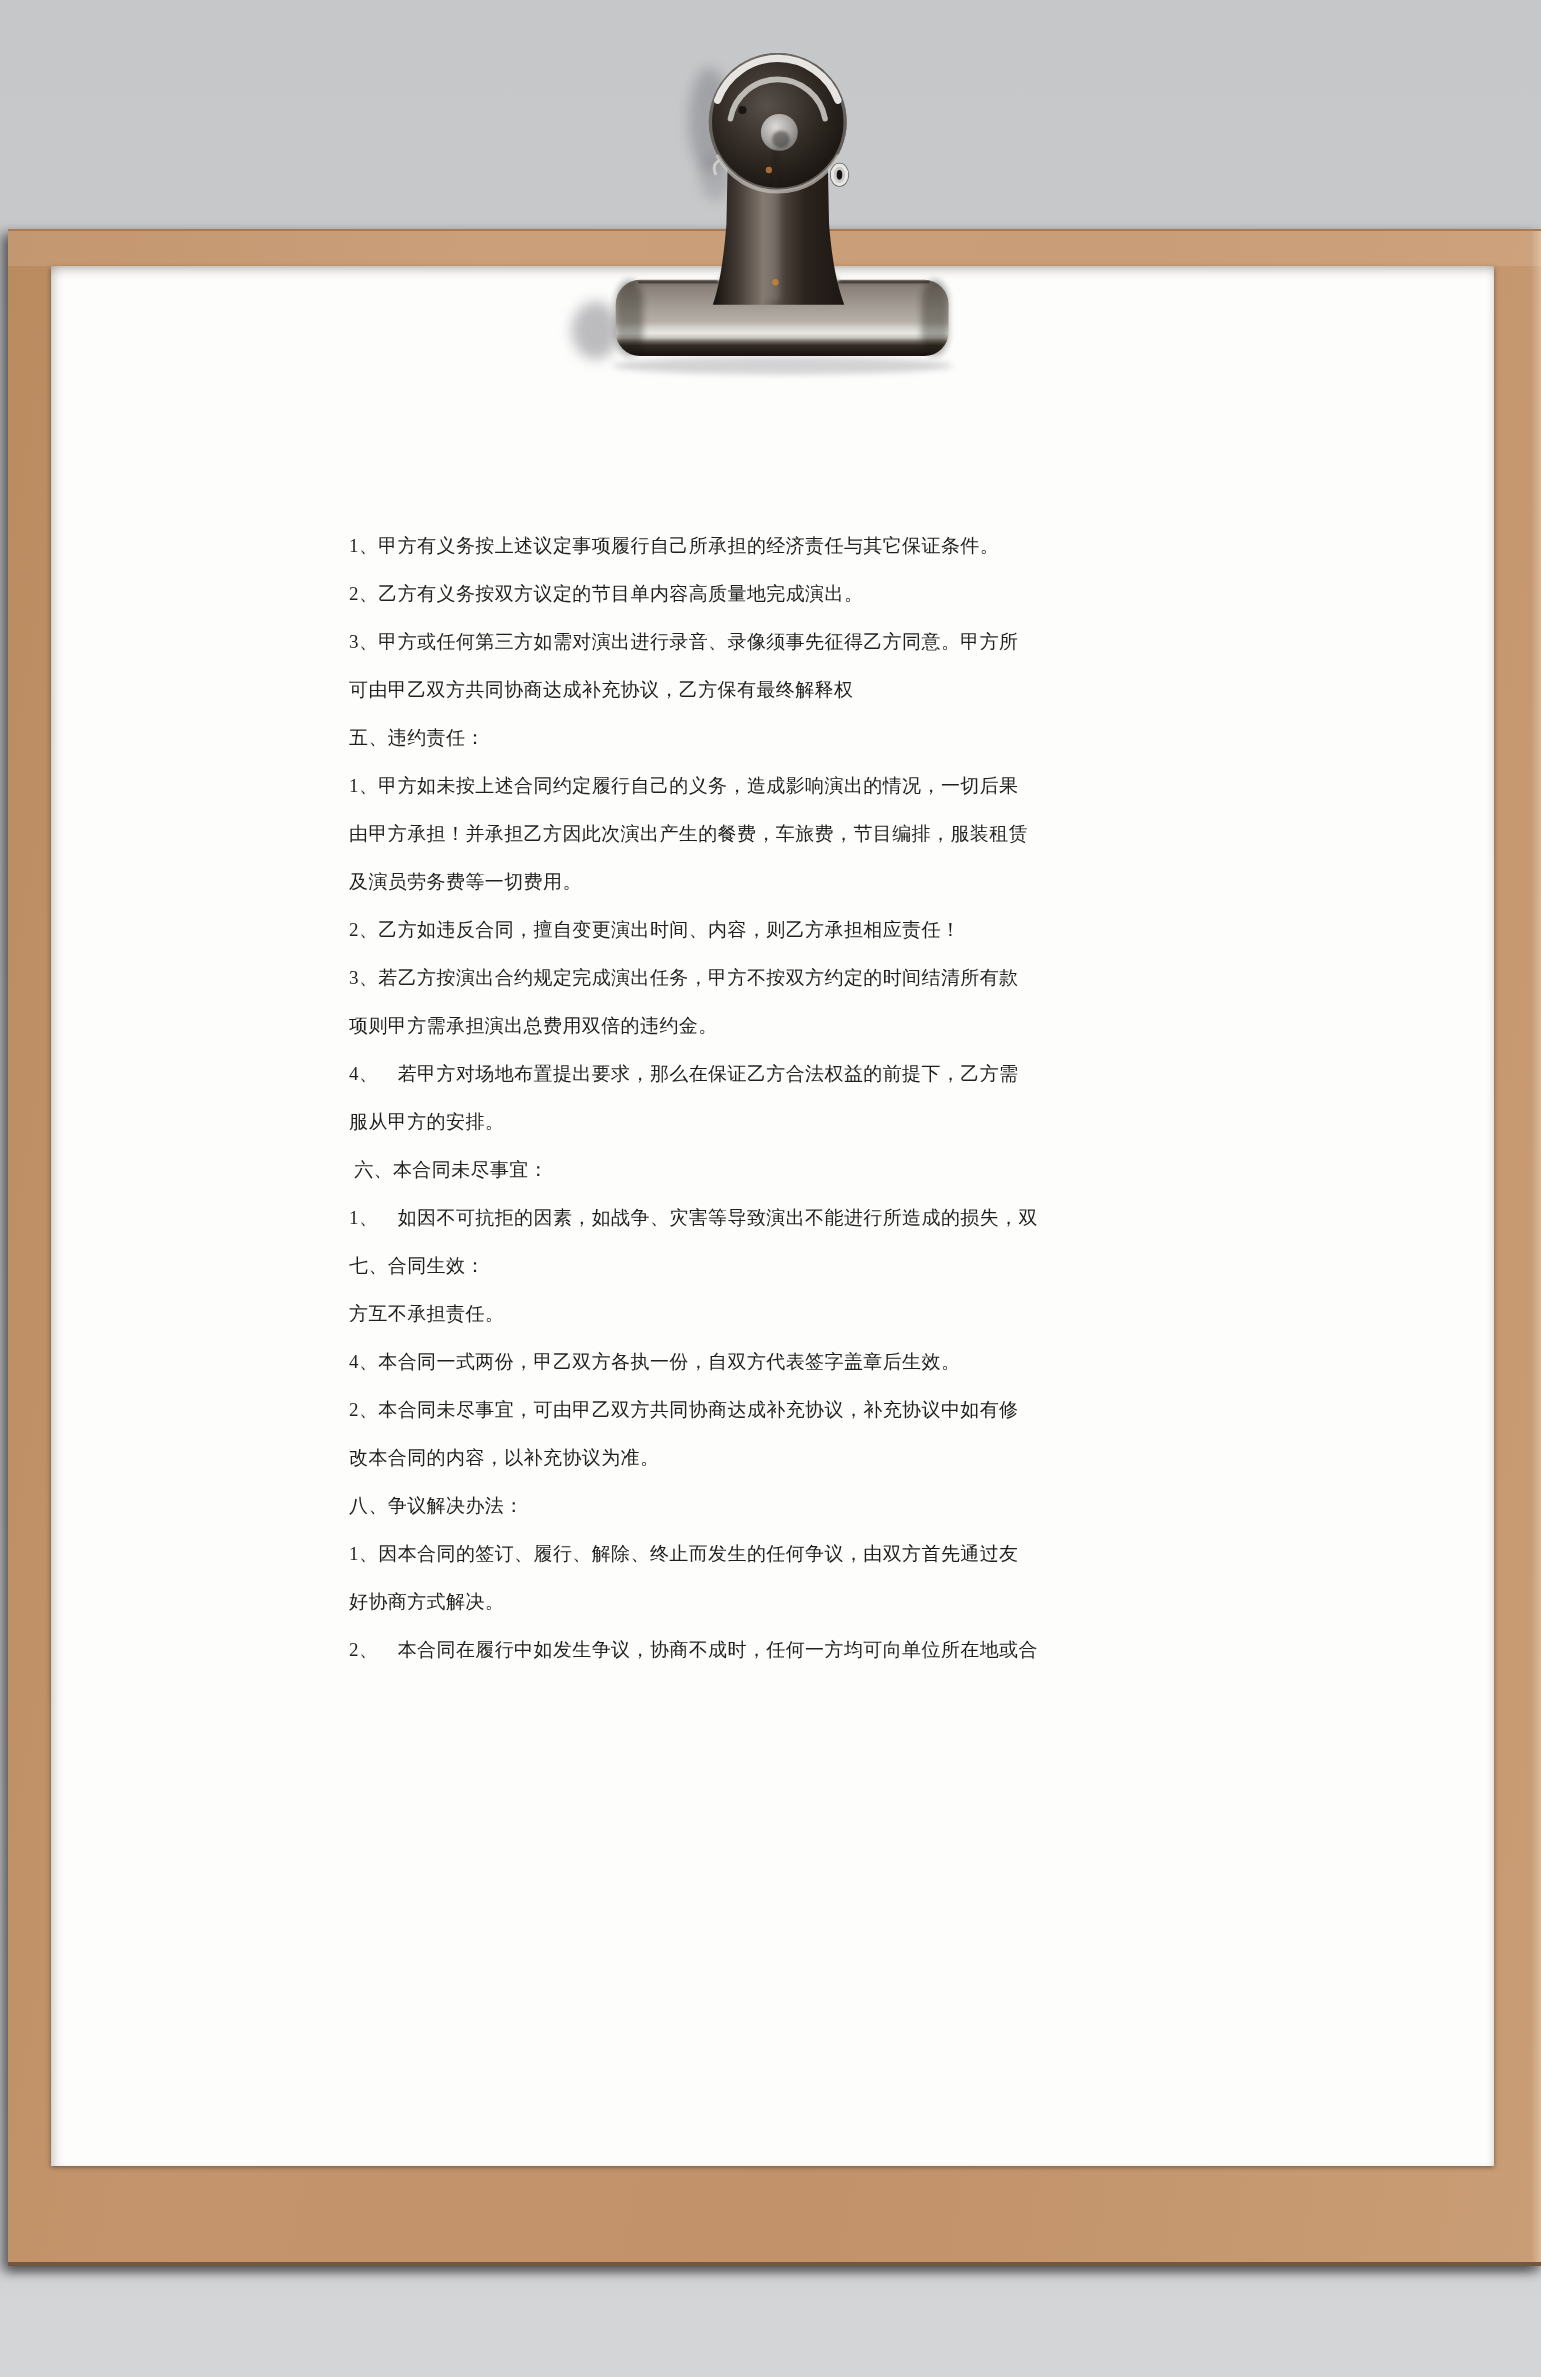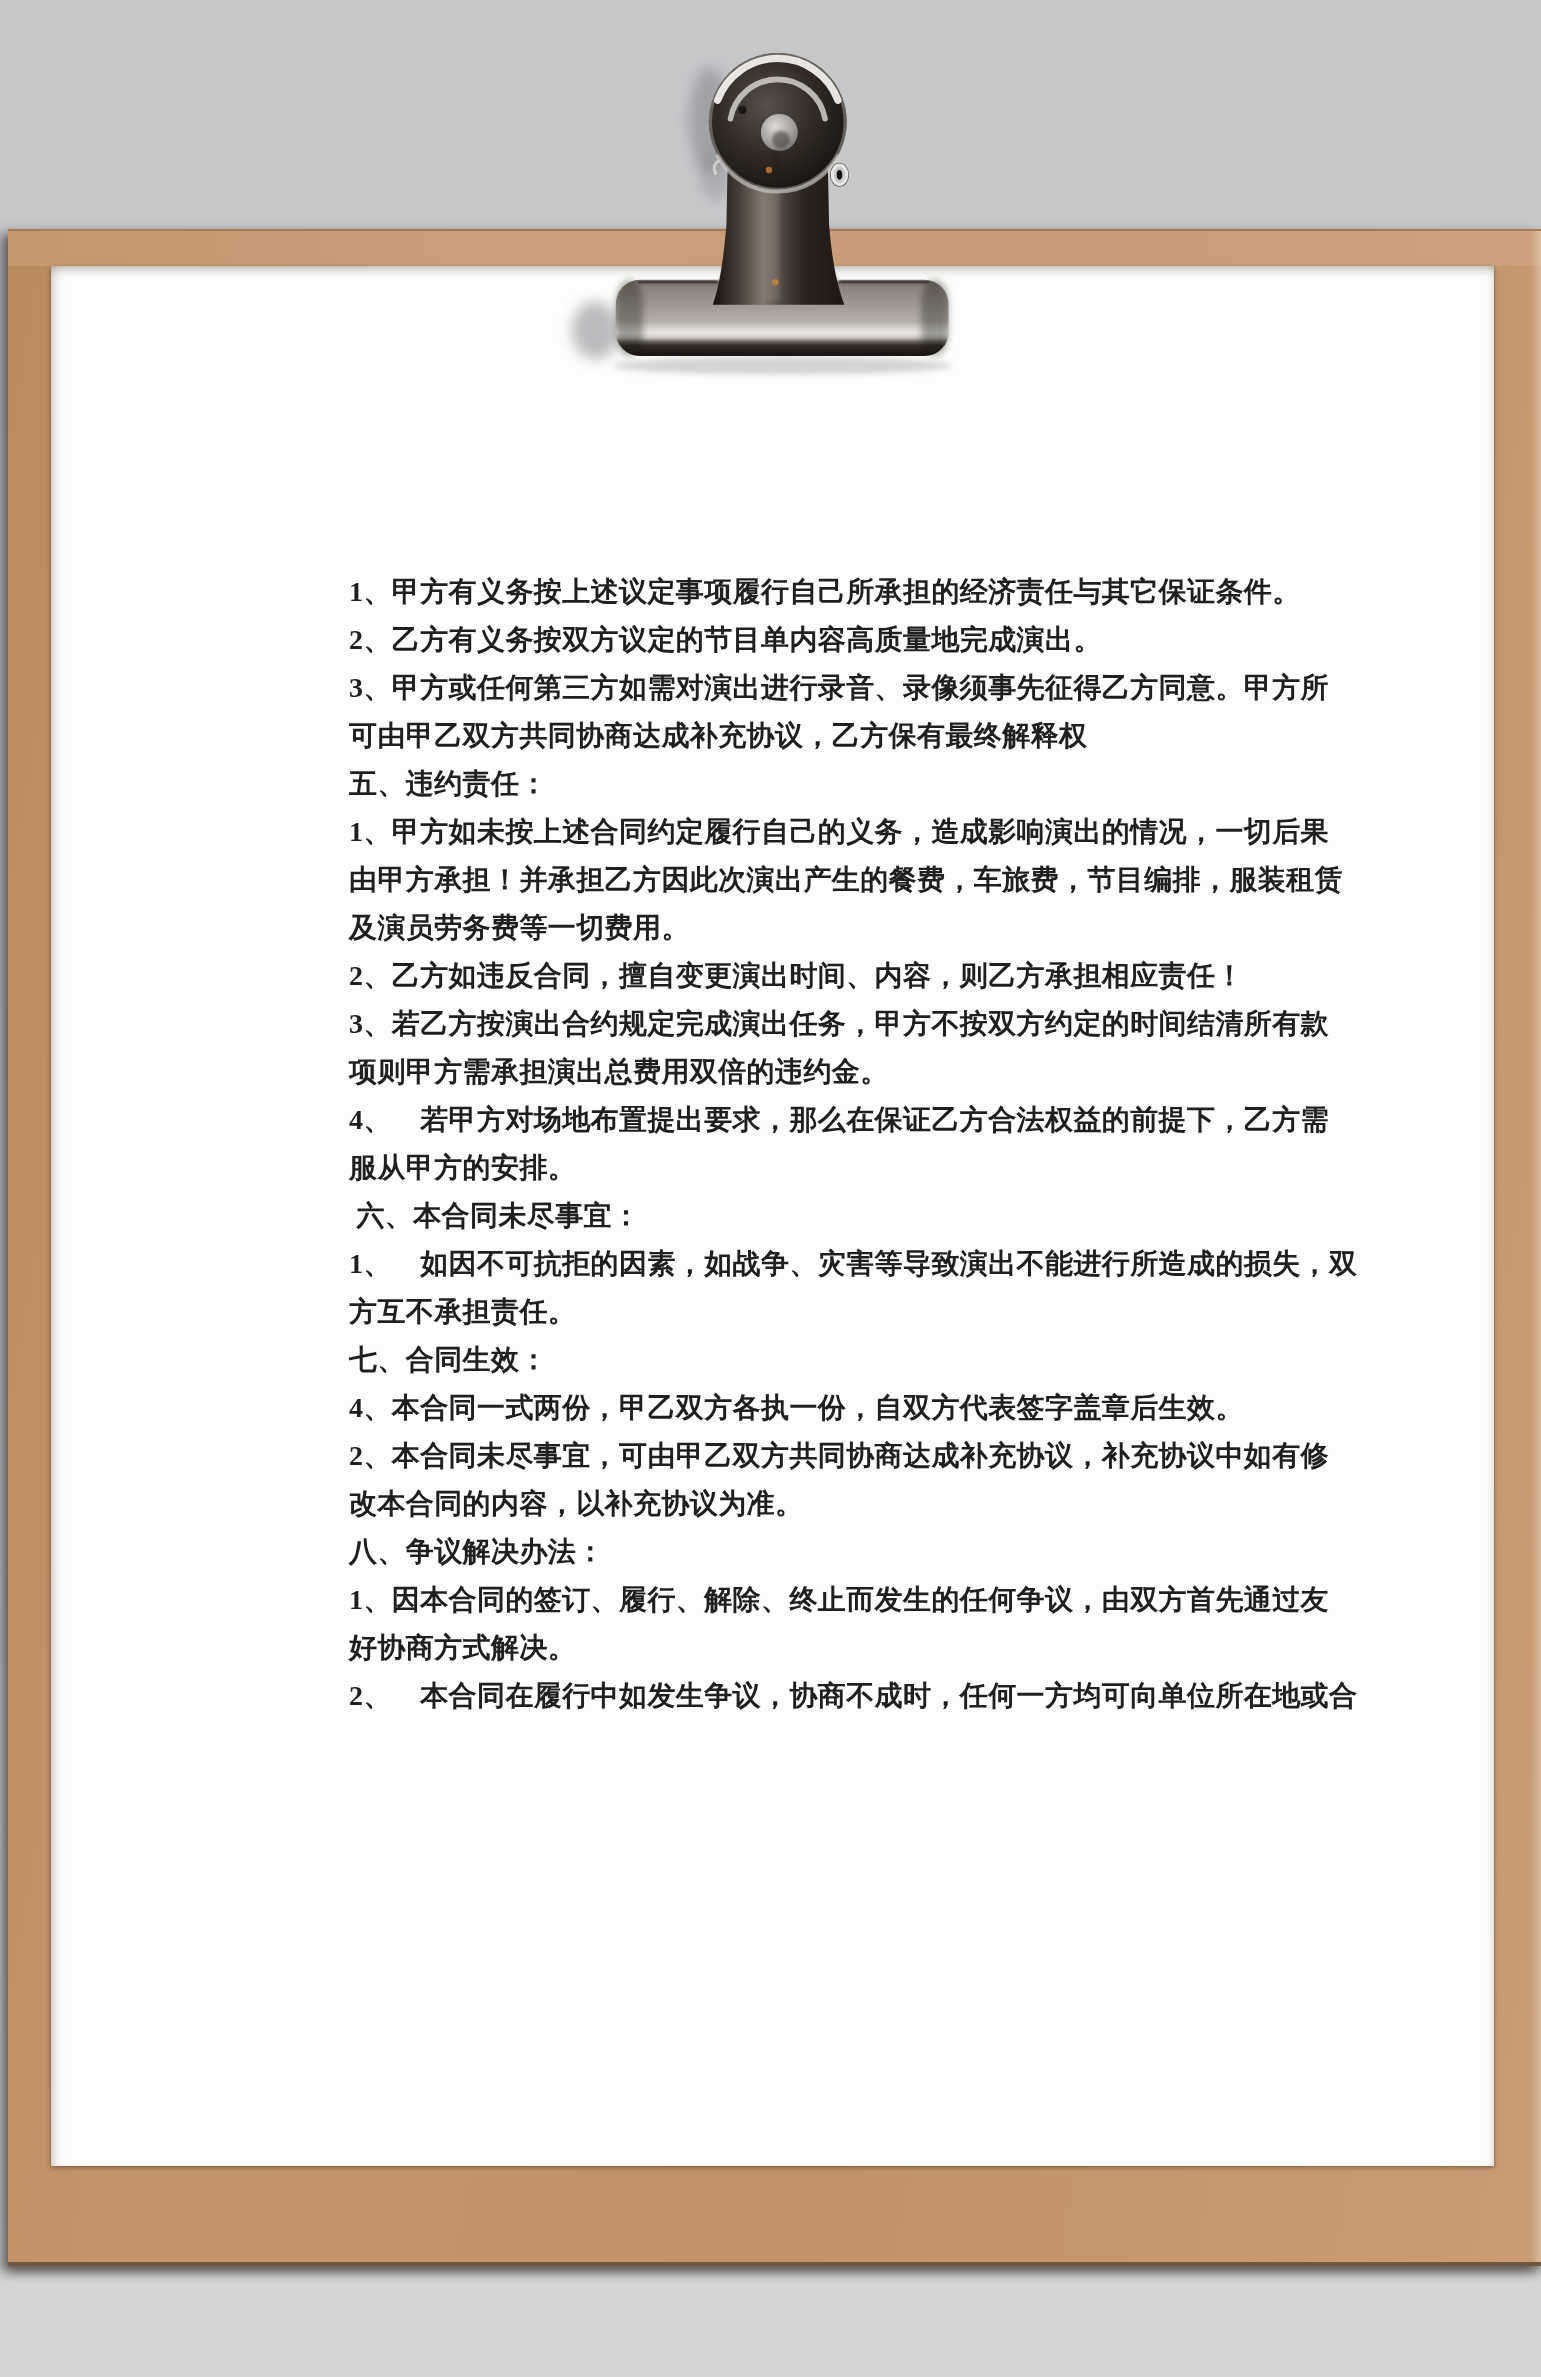--- a/index.html
+++ b/index.html
@@ -40,24 +40,23 @@
     background:var(--paper);
     box-shadow:
       inset 0 9.6px 11.2px -8px rgba(70,55,40,0.45),
       inset 9.6px 0 11.2px -8px rgba(70,55,40,0.30),
       inset -6.4px 0 8px -6.4px rgba(70,55,40,0.20),
       0 2.4px 4.8px rgba(45,35,25,0.55);
   }
 
   
   .textblock{
-    position:absolute;left:349px;top:568px;width:859px;
-    font-size:28px;line-height:48px;color:var(--ink);
+    position:absolute;left:349px;top:522px;width:859px;
+    font-size:19px;line-height:48px;color:var(--ink);
     letter-spacing:0.4px;
-    font-weight:bold;
   }
   .line{white-space:pre;height:48px;}
 
   
   .clip{position:absolute;left:530px;top:24px;width:449px;height:361px;}
 </style>
 </head>
 <body>
 
 <div class="scene">
@@ -78,22 +77,22 @@
     <div class="line">1、甲方如未按上述合同约定履行自己的义务，造成影响演出的情况，一切后果</div>
     <div class="line">由甲方承担！并承担乙方因此次演出产生的餐费，车旅费，节目编排，服装租赁</div>
     <div class="line">及演员劳务费等一切费用。</div>
     <div class="line">2、乙方如违反合同，擅自变更演出时间、内容，则乙方承担相应责任！</div>
     <div class="line">3、若乙方按演出合约规定完成演出任务，甲方不按双方约定的时间结清所有款</div>
     <div class="line">项则甲方需承担演出总费用双倍的违约金。</div>
     <div class="line">4、　若甲方对场地布置提出要求，那么在保证乙方合法权益的前提下，乙方需</div>
     <div class="line">服从甲方的安排。</div>
     <div class="line"> 六、本合同未尽事宜：</div>
     <div class="line">1、　如因不可抗拒的因素，如战争、灾害等导致演出不能进行所造成的损失，双</div>
+    <div class="line">七、合同生效：</div>
     <div class="line">方互不承担责任。</div>
-    <div class="line">七、合同生效：</div>
     <div class="line">4、本合同一式两份，甲乙双方各执一份，自双方代表签字盖章后生效。</div>
     <div class="line">2、本合同未尽事宜，可由甲乙双方共同协商达成补充协议，补充协议中如有修</div>
     <div class="line">改本合同的内容，以补充协议为准。</div>
     <div class="line">八、争议解决办法：</div>
     <div class="line">1、因本合同的签订、履行、解除、终止而发生的任何争议，由双方首先通过友</div>
     <div class="line">好协商方式解决。</div>
     <div class="line">2、　本合同在履行中如发生争议，协商不成时，任何一方均可向单位所在地或合</div>
   </div>
 
   <svg class="clip" viewBox="0 0 560 450" xmlns="http://www.w3.org/2000/svg">

